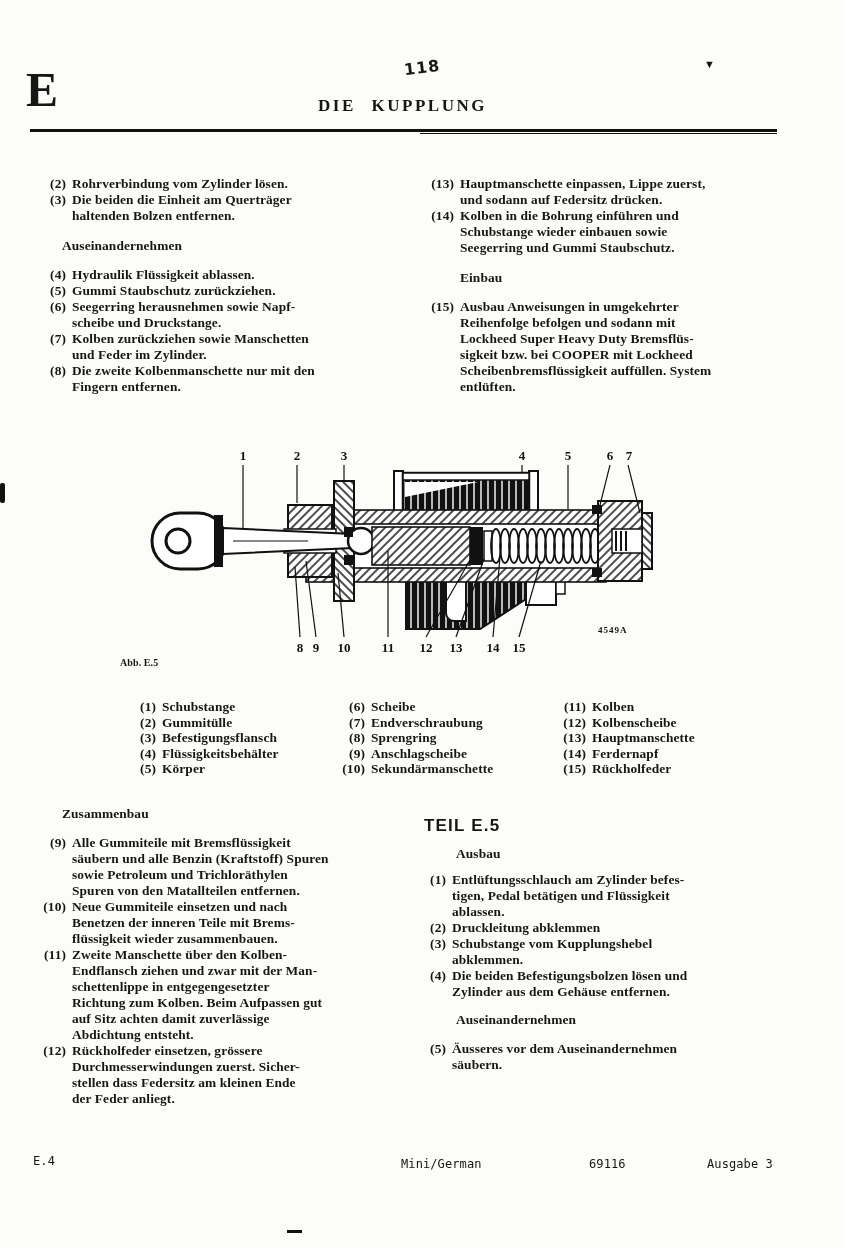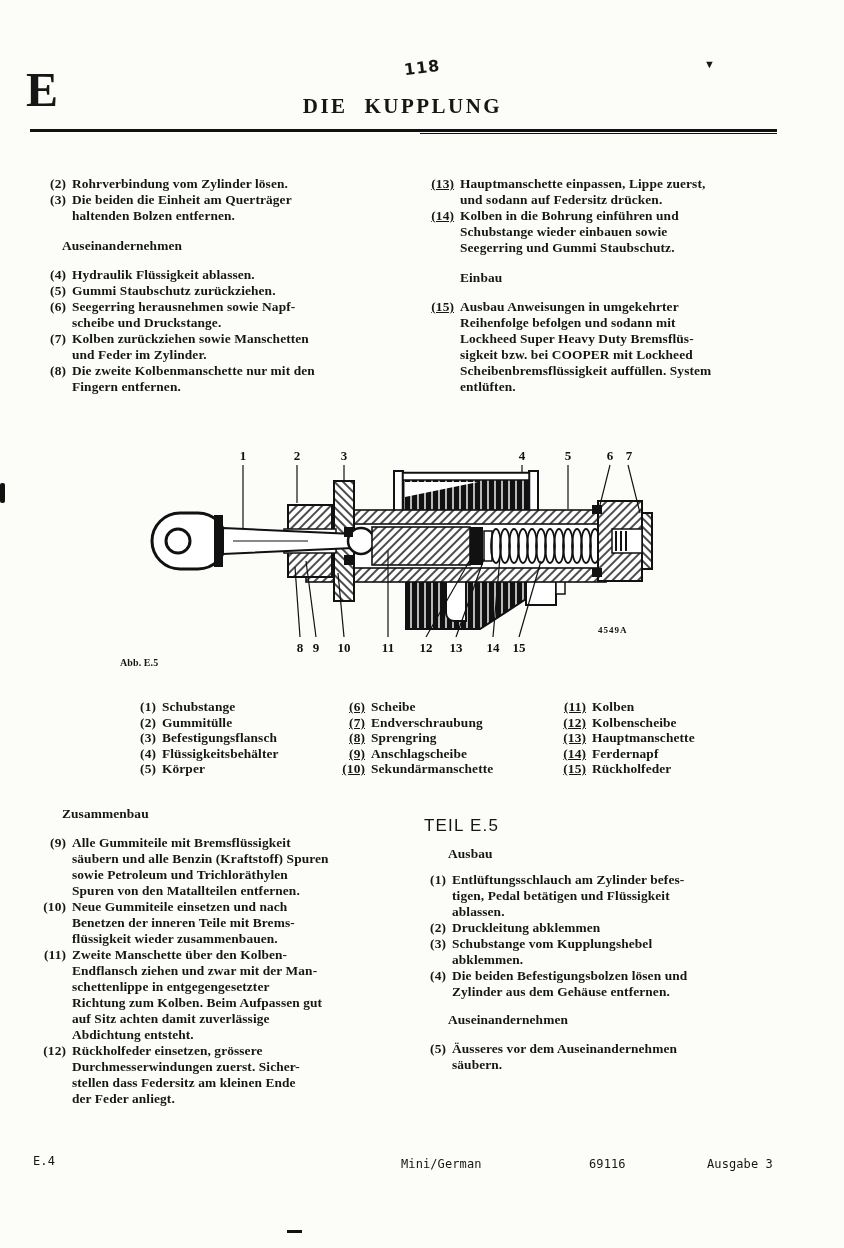--- a/index.html
+++ b/index.html
@@ -9,44 +9,44 @@
     font-family:"Liberation Serif", serif; font-weight:700;
     font-size:13.4px; line-height:16px; letter-spacing:0.1px;
   }
   .page > div { position:absolute; }
 
   
   .section-letter { left:26px; top:66px; font-size:48px; line-height:48px; }
   .hand-number { left:404px; top:60px; font-family:"DejaVu Sans",sans-serif; font-weight:700;
                  font-size:16px; transform:rotate(-7deg); letter-spacing:1px; }
   .page-title { left:30px; top:98px; width:745px; text-align:center;
-                font-size:21px; letter-spacing:2.5px; word-spacing:9px; }
+                font-size:17px; letter-spacing:2.5px; word-spacing:9px; }
   .corner-triangle { left:704px; top:56px; font-size:11px; }
   .rule-main { left:30px; top:129px; width:747px; height:3px; background:#111; }
   .rule-sub  { left:420px; top:133px; width:357px; height:1px; background:#111; }
   .margin-mark { left:0px; top:483px; width:5px; height:20px; background:#111; border-radius:2px; }
   .bottom-dash { left:287px; top:1230px; width:15px; height:3px; background:#111; }
 
   
   .col { position:absolute; }
   .col-left-top { left:40px; top:176px; width:364px; }
   .col-right-top { left:424px; top:176px; width:382px; }
   .col-left-bottom { left:40px; top:806px; width:370px; }
   .col-right-bottom { left:420px; top:818px; width:386px; }
 
   .li { display:flex; gap:6px; }
   .li .num { flex:0 0 26px; text-align:right; white-space:pre; }
-  .li-wide .num { flex:0 0 30px;text-decoration:underline; }
+  .li-wide .num { flex:0 0 30px; }
   .li .txt { flex:1; white-space:pre-line; }
 
   .subhead { display:block; width:max-content; margin:14px 0 13px 22px;
              text-underline-offset:3px; text-decoration-thickness:1.5px; }
-  .col-right-bottom .subhead { margin-left:28px;text-align:center; }
-
-  .teil-title { font-family:"Liberation Sans",sans-serif; font-weight:400;
+  .col-right-bottom .subhead { margin-left:36px;text-align:center; }
+
+  .teil-title { font-family:"Liberation Sans",sans-serif; font-weight:700;
                 font-size:17px; letter-spacing:1.2px; margin-left:4px; }
   .teil-sub { margin:20px 0 0 36px; letter-spacing:0.6px; }
 
   
   .fig-svg { left:148px; top:441px; width:540px; height:232px; }
   .fig-caption { left:120px; top:655px; width:540px; text-align:left; font-size:10px; }
   .legend-title { left:150px; top:680px; width:540px; text-align:center; }
   .legend-col1 { left:130px; top:699px; width:200px; }
   .legend-col2 { left:335px; top:699px; width:225px; }
   .legend-col3 { left:556px; top:699px; width:235px; }

